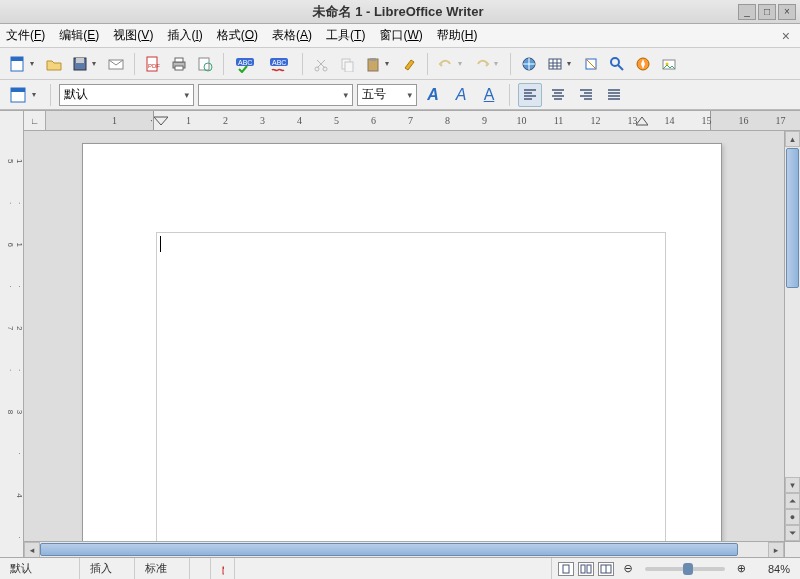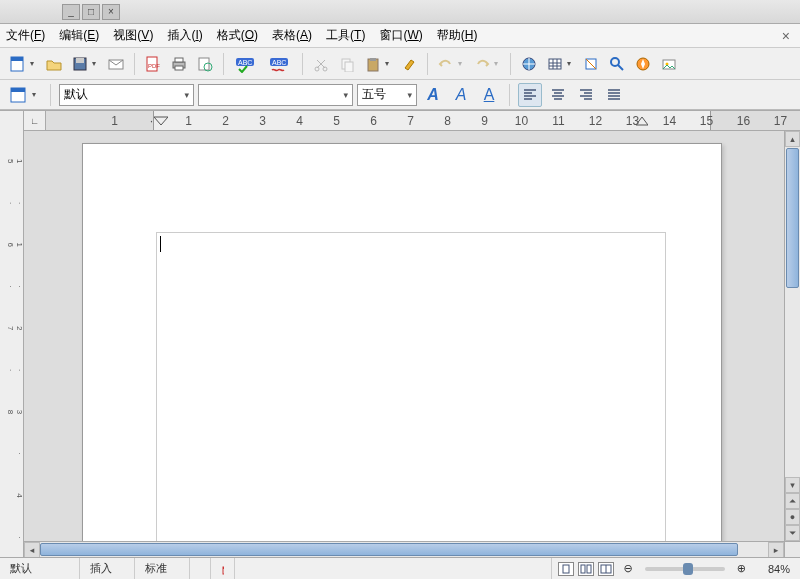--- a/index.html
+++ b/index.html
@@ -30,21 +30,21 @@
 .combo .arrow { margin-left: auto; font-size: 9px; color: #555; }
 .combo input { border: none; outline: none; width: 100%; font-size: 12px; background: transparent; }
 
 
 .doc-wrapper { flex: 1; display: flex; overflow: hidden; border-top: 1px solid #aaa; }
 .vruler { width: 24px; background: #eee; border-right: 1px solid #aaa; position: relative; display:flex; align-items:center; }
 .vruler .ticks { writing-mode: vertical-rl; font-size: 8px; color: #555; letter-spacing: 18px; position:absolute; top: 48px; left: 6px; }
 .doc-main { flex: 1; display: flex; flex-direction: column; overflow: hidden; }
 .hruler-row { height: 20px; display: flex; background: #eee; border-bottom: 1px solid #aaa; }
 .hruler-corner { width: 22px; border-right:1px solid #aaa; display:flex; align-items:center; justify-content:center; font-size:9px; color:#555;}
-.hruler { flex:1; position: relative; display:flex; align-items:center; overflow:hidden; font-size: 12px; color: #555; }
+.hruler { flex:1; position: relative; display:flex; align-items:center; overflow:hidden; font-size: 10px; color: #555; font-family: Liberation Serif, serif; }
 .hruler .ticks { position:absolute; left: 50px; white-space:nowrap; letter-spacing: 0; }
 .hruler .ticks span { display:inline-block; width: 37px; text-align:center; }
 .hruler .margin-left { position:absolute; left:0; top:0; bottom:0; width: 108px; background: #ddd; border-right:1px solid #999;}
 .hruler .margin-right { position:absolute; right:0; top:0; bottom:0; width: 90px; background: #ddd; border-left:1px solid #999;}
 .tab-marker { position:absolute; left: 108px; top: 2px; }
 .tab-marker2 { position:absolute; left: 590px; top: 2px; }
 
 .doc-scroll { flex:1; display:flex; overflow:hidden; }
 .doc-canvas { flex:1; background: #ddd; overflow: hidden; position: relative; }
 .page { position:absolute; left: 58px; top: 12px; width: 640px; height: 900px; background:#fff; border:1px solid #999; box-shadow: 2px 2px 4px rgba(0,0,0,0.15);}
@@ -67,20 +67,21 @@
 .slider .knob { position:absolute; top:-4px; width:10px; height:12px; background:#6a8bb0; border-radius:3px; }
 
 
 svg { display:block; }
 </style>
 </head>
 <body>
 
 <div class="titlebar">
   <div style="width:60px"></div>
+  <div class="title">未命名 1 - LibreOffice Writer</div>
   <div class="win-btns">
     <div class="win-btn">_</div>
     <div class="win-btn">□</div>
     <div class="win-btn">×</div>
   </div>
 </div>
 
 <div class="menubar">
   <span class="menu-item"><span>文件</span>(<span class="accel">F</span>)</span>
   <span class="menu-item"><span>编辑</span>(<span class="accel">E</span>)</span>

